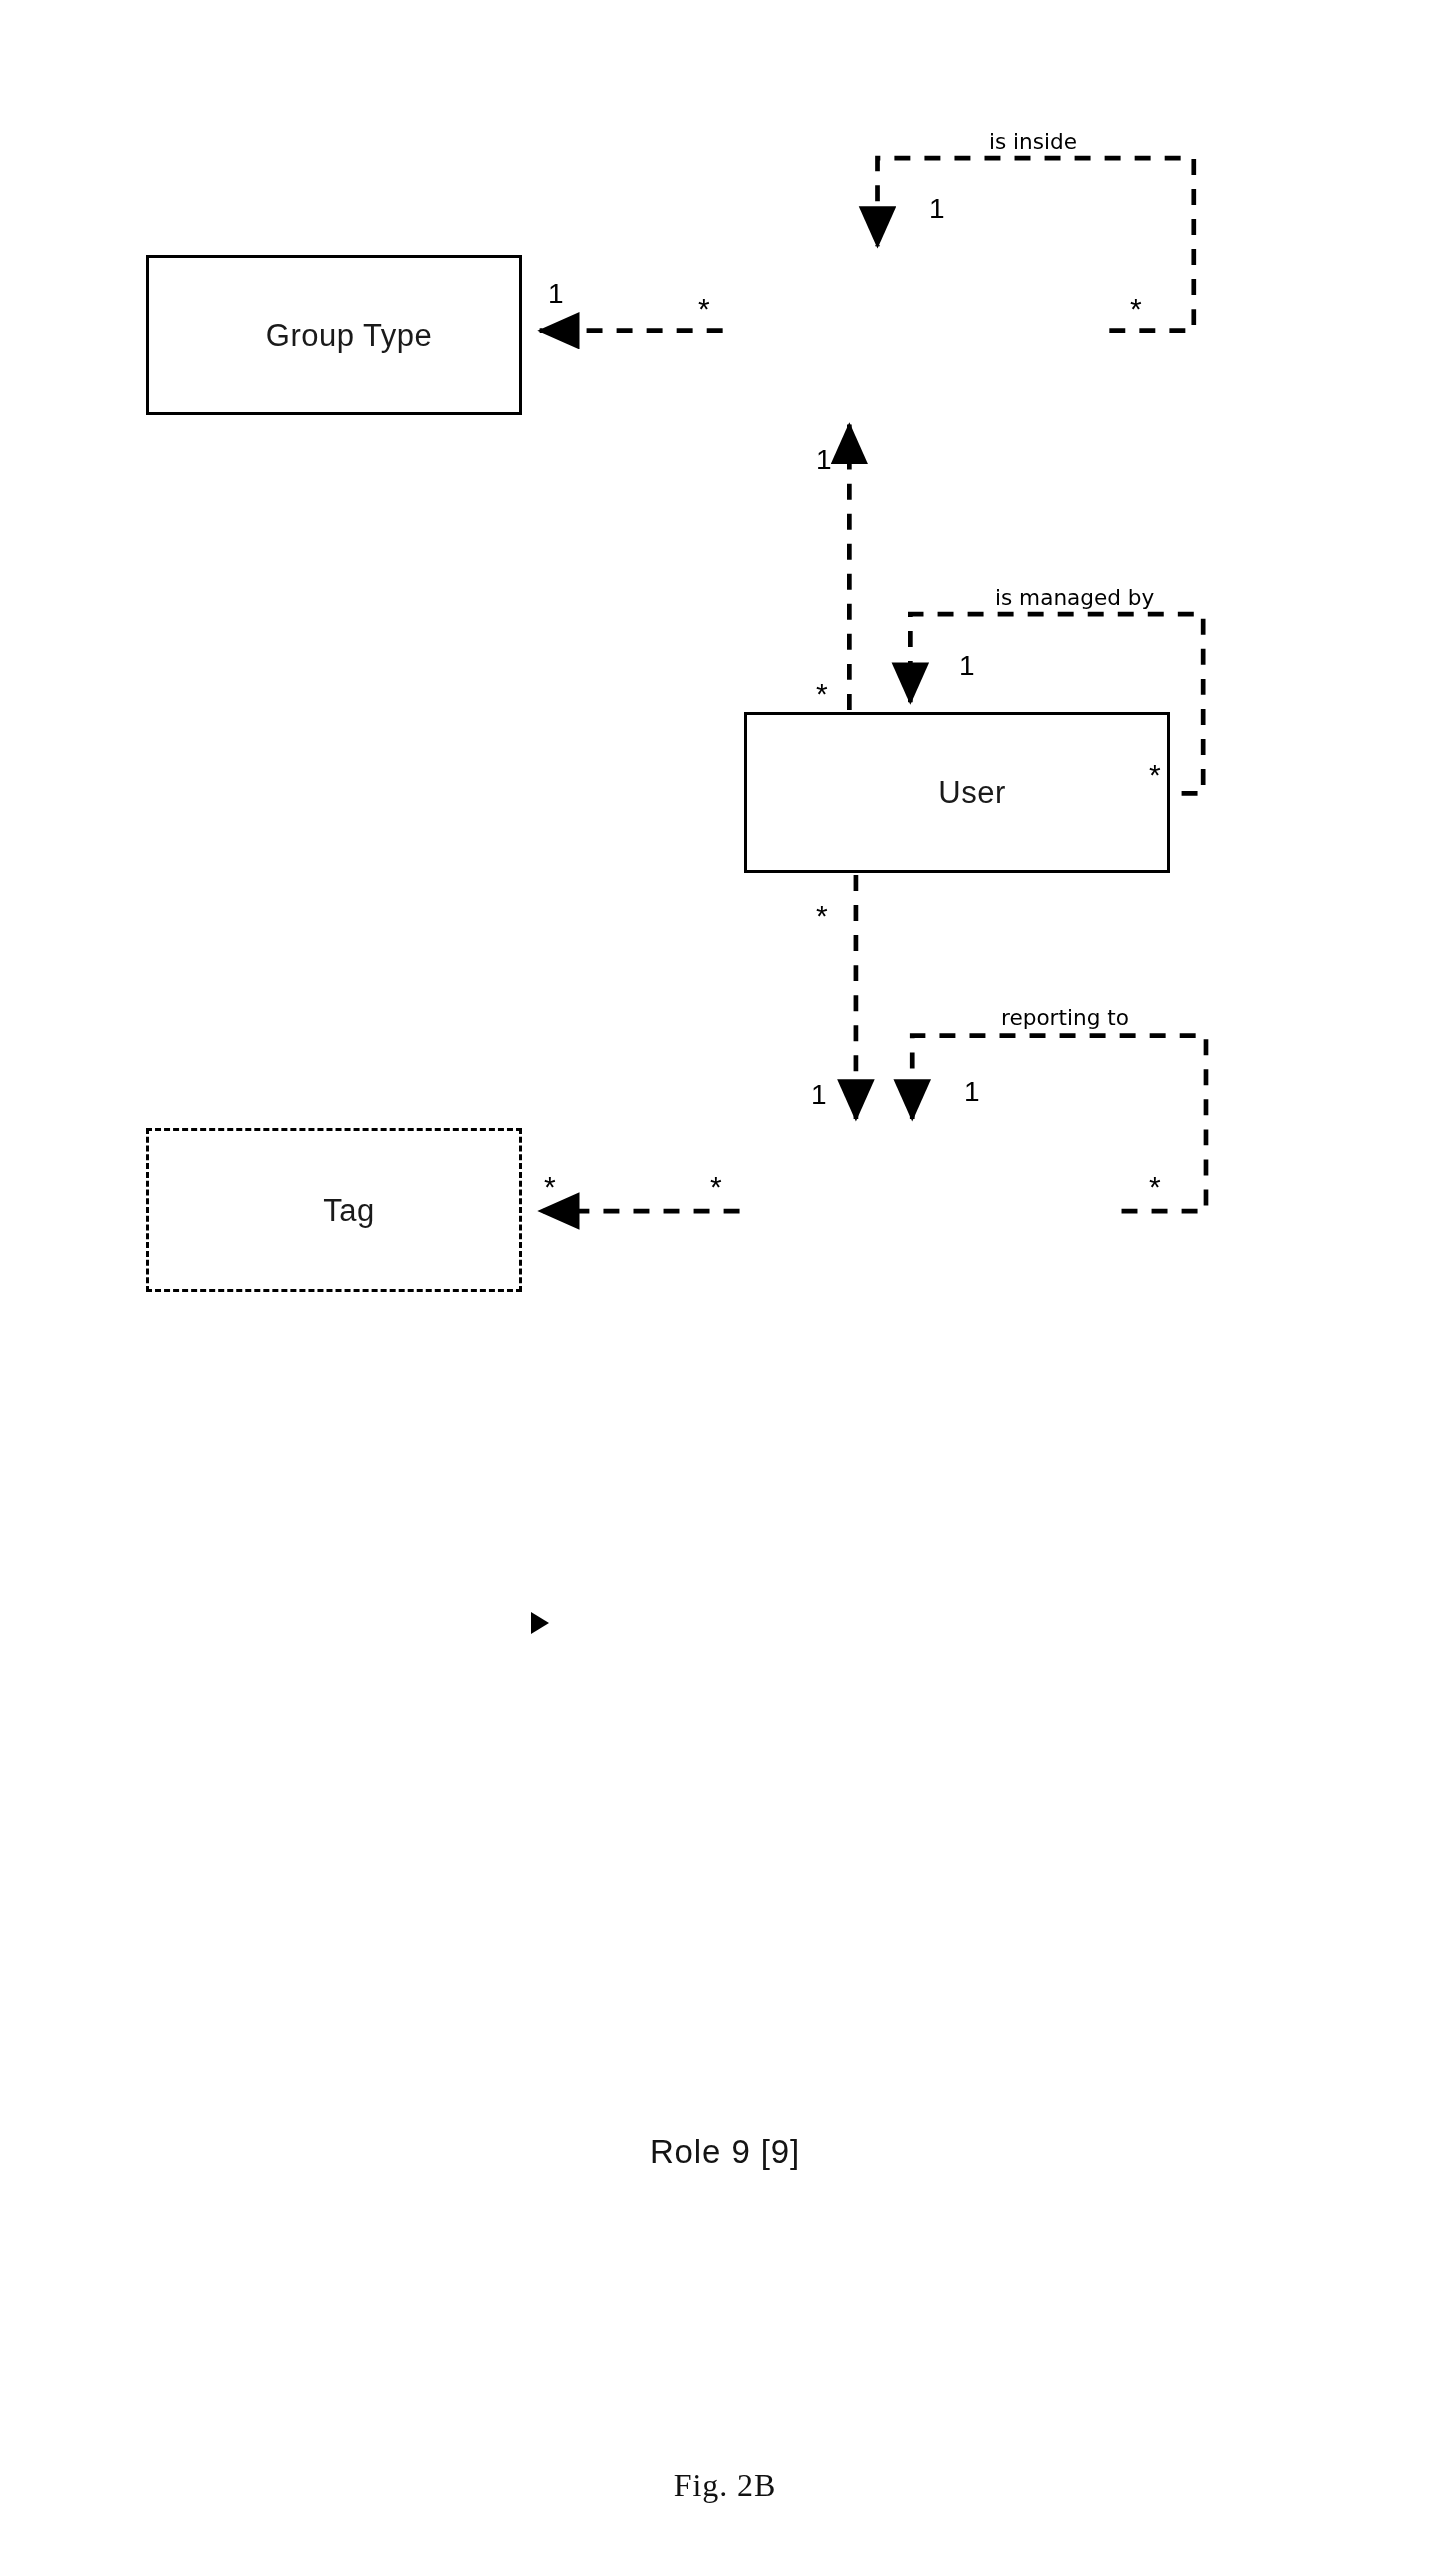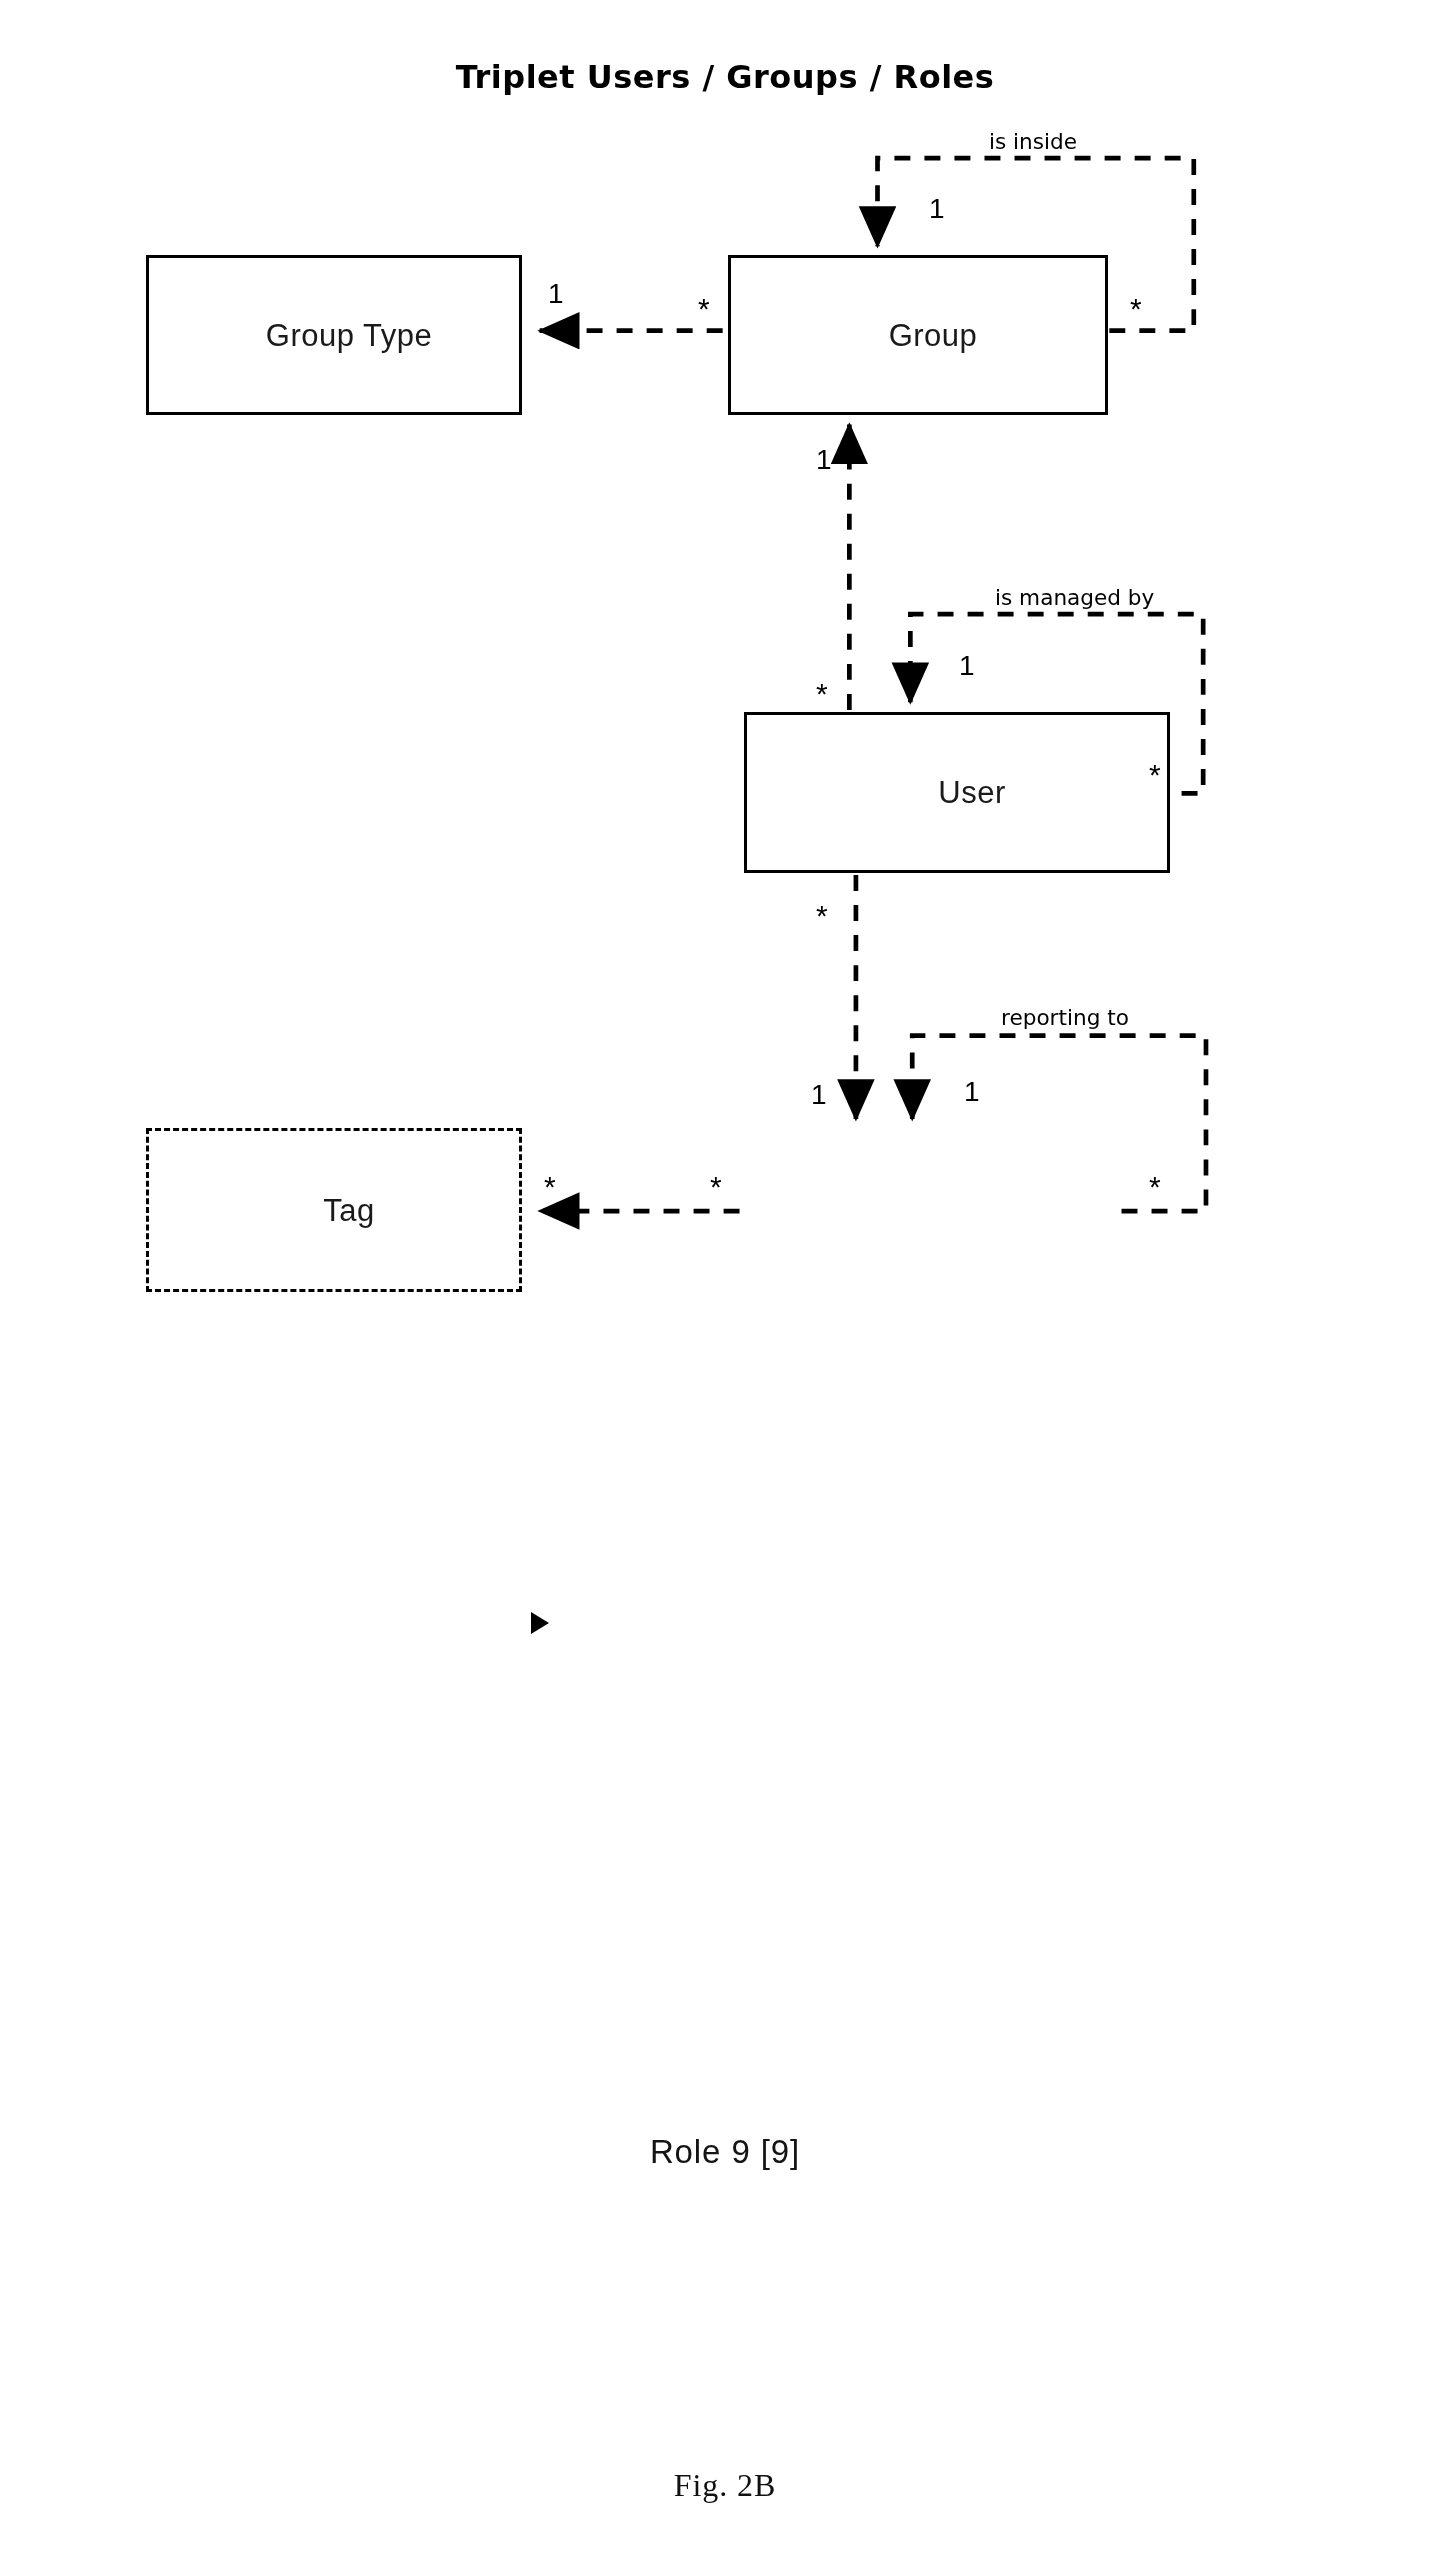--- a/index.html
+++ b/index.html
@@ -152,21 +152,20 @@
     letter-spacing: 0.9px;
   }
   #caption-2a { top: 1401px; }
   #caption-2b { top: 2467px; }
 </style>
 </head>
 <body>
 
 <div id="page">
 
-  <div class="diagram-title">Triplet Users / Groups / Roles</div>
 
   <svg id="connectors" viewBox="0 0 1545 2744" width="1450" height="2576" xmlns="http://www.w3.org/2000/svg">
     <defs>
       <marker id="arrowFilled" markerWidth="10" markerHeight="10" refX="8.5" refY="4" orient="auto" markerUnits="strokeWidth">
         <path d="M0,0 L9,4 L0,8 z" fill="#000000"></path>
       </marker>
     </defs>
 
      Group Type : dashed arrow pointing left --&gt;
     <g>
@@ -201,23 +200,20 @@
     
     <g>
       <line x1="788" y1="1290" x2="575" y2="1290" stroke="#000000" stroke-width="5" stroke-dasharray="17 15" marker-end="url(#arrowFilled)"></line>
     </g>
   </svg>
 
   <div class="entity solid" id="box-group-type">
     <span class="entity-label">Group Type</span>
   </div>
 
-  <div class="entity solid" id="box-group">
-    <span class="entity-label">Group</span>
-  </div>
 
   <div class="entity solid" id="box-user">
     <span class="entity-label">User</span>
   </div>
 
 
   <div class="entity dashed" id="box-tag">
     <span class="entity-label">Tag</span>
   </div>
 

